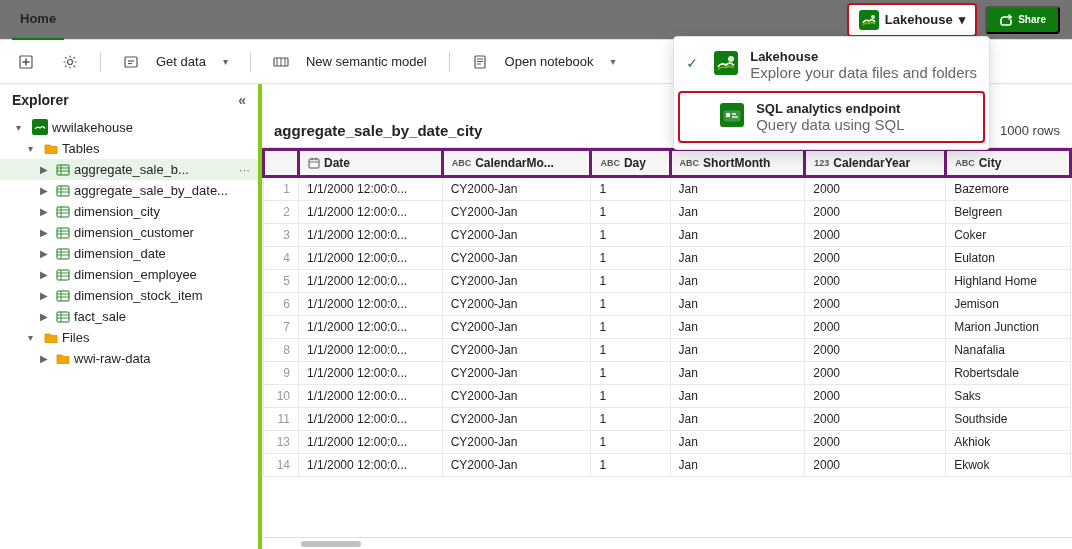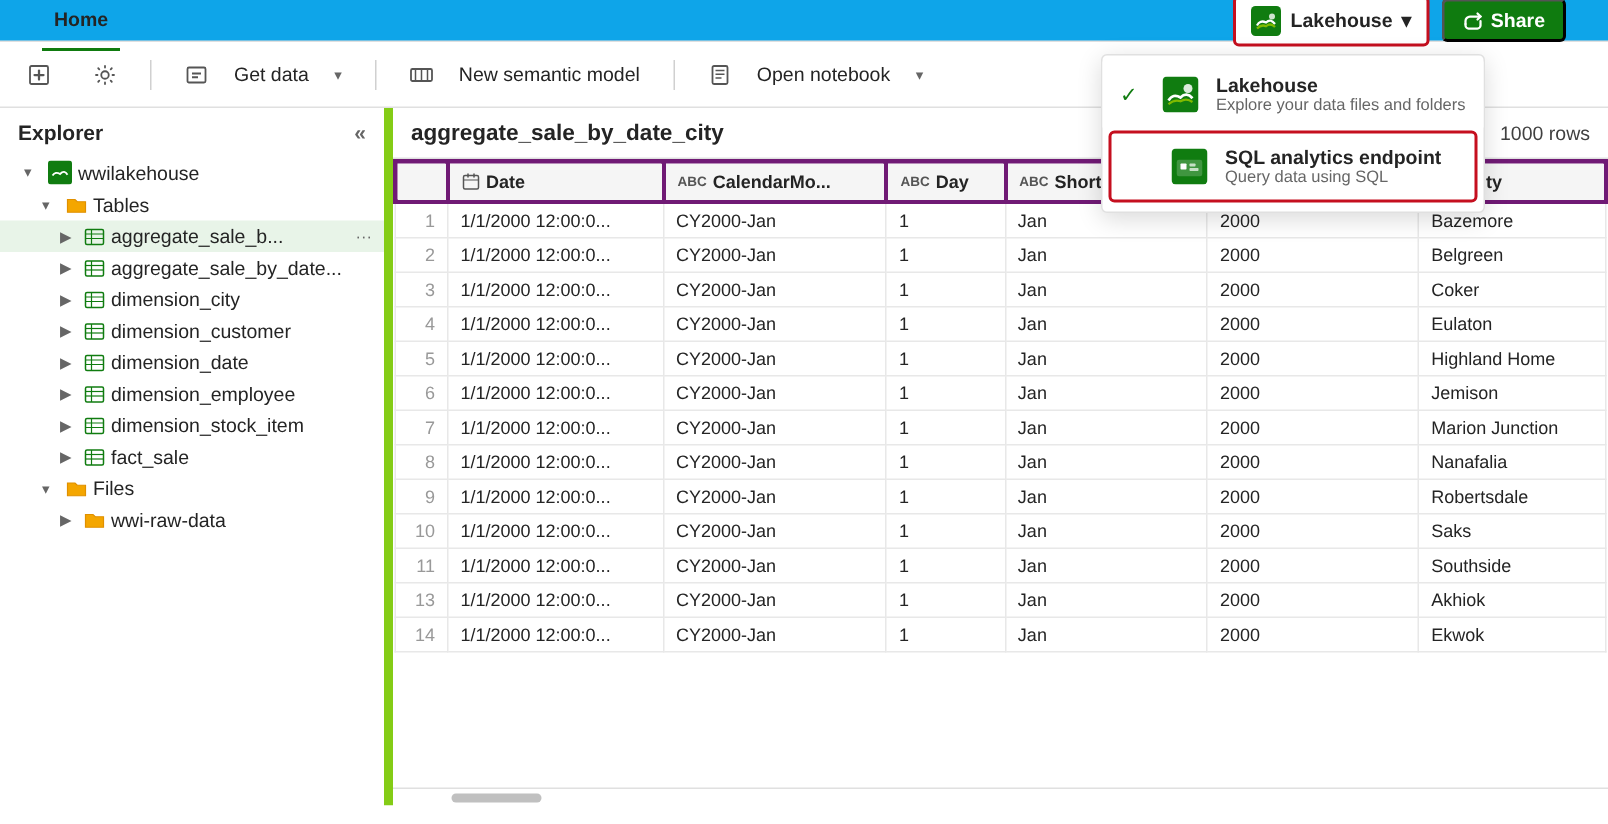--- a/index.html
+++ b/index.html
@@ -3,24 +3,24 @@
   <meta charset="utf-8">
   <style>
     * { box-sizing: border-box; margin: 0; padding: 0; }
     body { font-family: 'Segoe UI', Arial, sans-serif; font-size: 13px; background: #fff; color: #242424; overflow: hidden; }
 
     
     .top-bar {
       display: flex;
       align-items: center;
       justify-content: space-between;
-      padding: 0 28px;
-      height: 28px;
+      padding: 0 12px;
+      height: 40px;
       border-bottom: 1px solid #e0e0e0;
-      background: #0ea5e9;
+      background: #737373;
     }
     .top-bar-left { display: flex; align-items: center; gap: 4px; }
     .home-tab {
       font-size: 13px;
       font-weight: 600;
       color: #242424;
       padding: 0 8px;
       border-bottom: 2px solid #0f7b0f;
       height: 40px;
       display: flex;
@@ -51,21 +51,21 @@
 
     
     .main-layout {
       display: flex;
       height: calc(549px - 84px);
     }
 
     
     .sidebar {
       width: 262px;
-      border-right: 6px solid #84cc16;
+      border-right: 4px solid #84cc16;
       display: flex;
       flex-direction: column;
       overflow: hidden;
     }
     .sidebar-header {
       display: flex;
       align-items: center;
       justify-content: space-between;
       padding: 8px 12px;
       font-weight: 700;
@@ -86,20 +86,21 @@
     .tree-indent-3 { padding-left: 40px; }
     .chevron { font-size: 10px; color: #666; width: 12px; }
 
     
     .main-content {
       flex: 1;
       display: flex;
       flex-direction: column;
       overflow: hidden;
       position: relative;
+      margin-top: 30px;
     }
     .content-header {
       display: flex;
       align-items: center;
       justify-content: space-between;
       padding: 8px 12px;
       border-bottom: 1px solid #e0e0e0;
     }
     .table-title { font-size: 15px; font-weight: 600; }
     .row-count { font-size: 13px; color: #404040; }
@@ -149,21 +150,21 @@
     }
     .dropdown-item.active { background: #fff; }
     .dropdown-item.selected-endpoint {
       border: 2px solid #c50f1f;
       border-radius: 4px;
       margin: 2px 4px;
     }
     .dropdown-item-icon { width: 28px; height: 28px; display: flex; align-items: center; justify-content: center; flex-shrink: 0; }
     .dropdown-item-text { flex: 1; }
     .dropdown-item-title { font-weight: 600; font-size: 13px; }
-    .dropdown-item-sub { font-size: 11px; color: #666; }
+    .dropdown-item-sub { font-size: 15px; color: #666; }
     .check-mark { color: #107c10; font-size: 14px; width: 16px; flex-shrink: 0; margin-top: 6px; }
 
     
     .lakehouse-btn {
       display: flex;
       align-items: center;
       gap: 6px;
       padding: 5px 10px;
       border: 2px solid #c50f1f;
       border-radius: 4px;
@@ -175,21 +176,21 @@
     }
     .share-btn {
       display: flex;
       align-items: center;
       gap: 5px;
       padding: 5px 12px;
       background: #0f7b0f;
       color: #fff;
       border-radius: 4px;
       cursor: pointer;
-      font-size: 13px;
+      font-size: 10px;
       font-weight: 600;
     }
 
     
     .data-table-wrapper::-webkit-scrollbar { width: 8px; height: 8px; }
     .data-table-wrapper::-webkit-scrollbar-track { background: #f0f0f0; }
     .data-table-wrapper::-webkit-scrollbar-thumb { background: #c0c0c0; border-radius: 4px; }
   </style>
 </head>
 <body>

